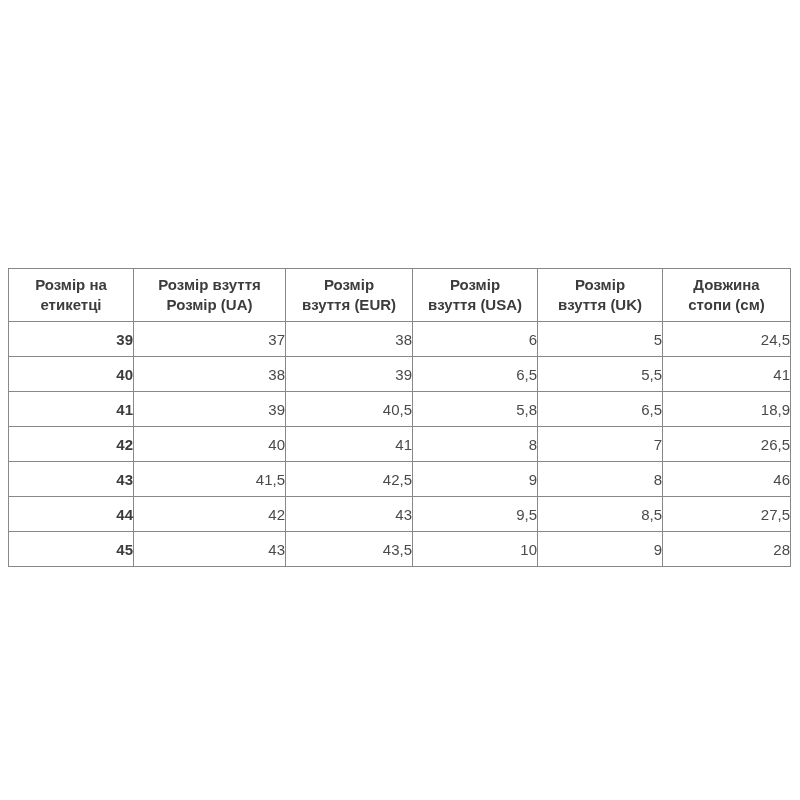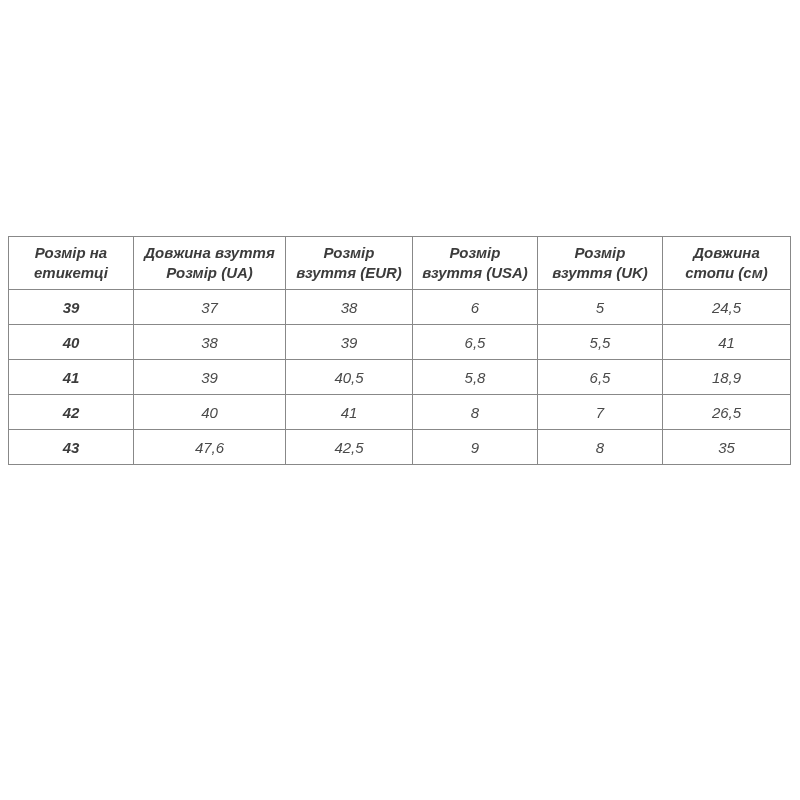--- a/index.html
+++ b/index.html
@@ -13,46 +13,46 @@
   .page {
     position: relative;
     width: 800px;
     height: 800px;
     background: #ffffff;
     overflow: hidden;
   }
   table.size-table {
     position: absolute;
     left: 8px;
-    top: 236px;
+    top: 268px;
     width: 782px;
     border-collapse: collapse;
     table-layout: fixed;
     background: #ffffff;
-    font-style: italic;
   }
   table.size-table th,
   table.size-table td {
     border: 1px solid #888888;
     text-align: center;
     vertical-align: middle;
     padding: 0;
   }
   table.size-table th {
     height: 52px;
     font-size: 15px;
     font-weight: bold;
     color: #3c3c3c;
     line-height: 20px;
   }
   table.size-table td {
     height: 34px;
     font-size: 15px;
     font-weight: normal;
     color: #4a4a4a;
+    text-align: right;
   }
   table.size-table td.label-col {
     font-weight: bold;
     color: #3c3c3c;
   }
 </style>
 </head>
 <body>
 
 <div class="page">
@@ -65,21 +65,21 @@
       <col style="width:125px">
       <col style="width:128px">
     </colgroup>
     <thead>
       <tr>
         <th>
           <span>Розмір на</span><br>
           <span>етикетці</span>
         </th>
         <th>
-          <span>Довжина взуття</span><br>
+          <span>Розмір взуття</span><br>
           <span>Розмір (UA)</span>
         </th>
         <th>
           <span>Розмір</span><br>
           <span>взуття (EUR)</span>
         </th>
         <th>
           <span>Розмір</span><br>
           <span>взуття (USA)</span>
         </th>
@@ -121,21 +121,37 @@
       <tr>
         <td class="label-col">42</td>
         <td>40</td>
         <td>41</td>
         <td>8</td>
         <td>7</td>
         <td>26,5</td>
       </tr>
       <tr>
         <td class="label-col">43</td>
-        <td>47,6</td>
+        <td>41,5</td>
         <td>42,5</td>
         <td>9</td>
         <td>8</td>
-        <td>35</td>
+        <td>46</td>
+      </tr>
+      <tr>
+        <td class="label-col">44</td>
+        <td>42</td>
+        <td>43</td>
+        <td>9,5</td>
+        <td>8,5</td>
+        <td>27,5</td>
+      </tr>
+      <tr>
+        <td class="label-col">45</td>
+        <td>43</td>
+        <td>43,5</td>
+        <td>10</td>
+        <td>9</td>
+        <td>28</td>
       </tr>
     </tbody>
   </table>
 </div>
 
 </body></html>

